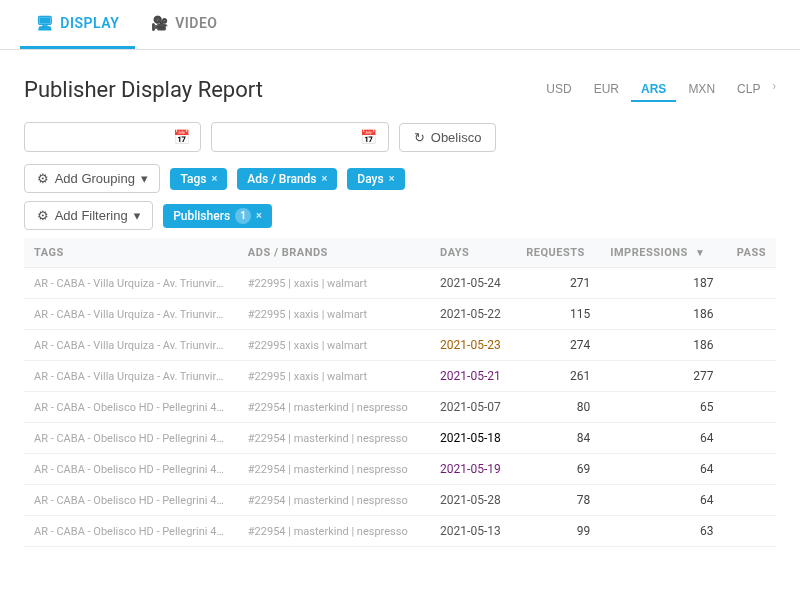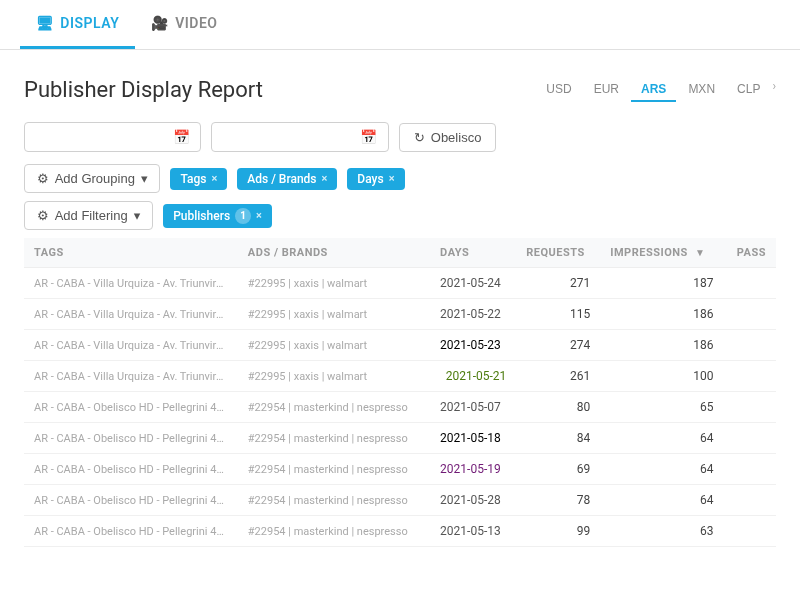--- a/index.html
+++ b/index.html
@@ -149,31 +149,31 @@
       <td class="col-tags" title="AR - CABA - Villa Urquiza - Av. Triunvirato 3700" style="color:#aaa;font-size:11px;">AR - CABA - Villa Urquiza - Av. Triunvirato 3700</td>
       <td class="col-brands" title="#22995 | xaxis | walmart" style="color:#aaa;font-size:11px;">#22995 | xaxis | walmart</td>
       <td style="color:#555;">2021-05-22</td>
       <td class="num">115</td>
       <td class="num">186</td>
       <td class="num"></td>
     </tr>
           <tr>
       <td class="col-tags" title="AR - CABA - Villa Urquiza - Av. Triunvirato 3700" style="color:#aaa;font-size:11px;">AR - CABA - Villa Urquiza - Av. Triunvirato 3700</td>
       <td class="col-brands" title="#22995 | xaxis | walmart" style="color:#aaa;font-size:11px;">#22995 | xaxis | walmart</td>
-      <td style="color:#000000;">2021-05-23</td>
+      <td style="color:#a16207;">2021-05-23</td>
       <td class="num">274</td>
       <td class="num">186</td>
       <td class="num"></td>
     </tr>
           <tr>
       <td class="col-tags" title="AR - CABA - Villa Urquiza - Av. Triunvirato 3700" style="color:#aaa;font-size:11px;">AR - CABA - Villa Urquiza - Av. Triunvirato 3700</td>
       <td class="col-brands" title="#22995 | xaxis | walmart" style="color:#aaa;font-size:11px;">#22995 | xaxis | walmart</td>
-      <td style="color:#4d7c0f;text-align:right;">2021-05-21</td>
+      <td style="color:#701a75;">2021-05-21</td>
       <td class="num">261</td>
-      <td class="num">100</td>
+      <td class="num">277</td>
       <td class="num"></td>
     </tr>
           <tr>
       <td class="col-tags" title="AR - CABA - Obelisco HD - Pellegrini 421" style="color:#aaa;font-size:11px;">AR - CABA - Obelisco HD - Pellegrini 421</td>
       <td class="col-brands" title="#22954 | masterkind | nespresso" style="color:#aaa;font-size:11px;">#22954 | masterkind | nespresso</td>
       <td style="color:#555;">2021-05-07</td>
       <td class="num">80</td>
       <td class="num">65</td>
       <td class="num"></td>
     </tr>

